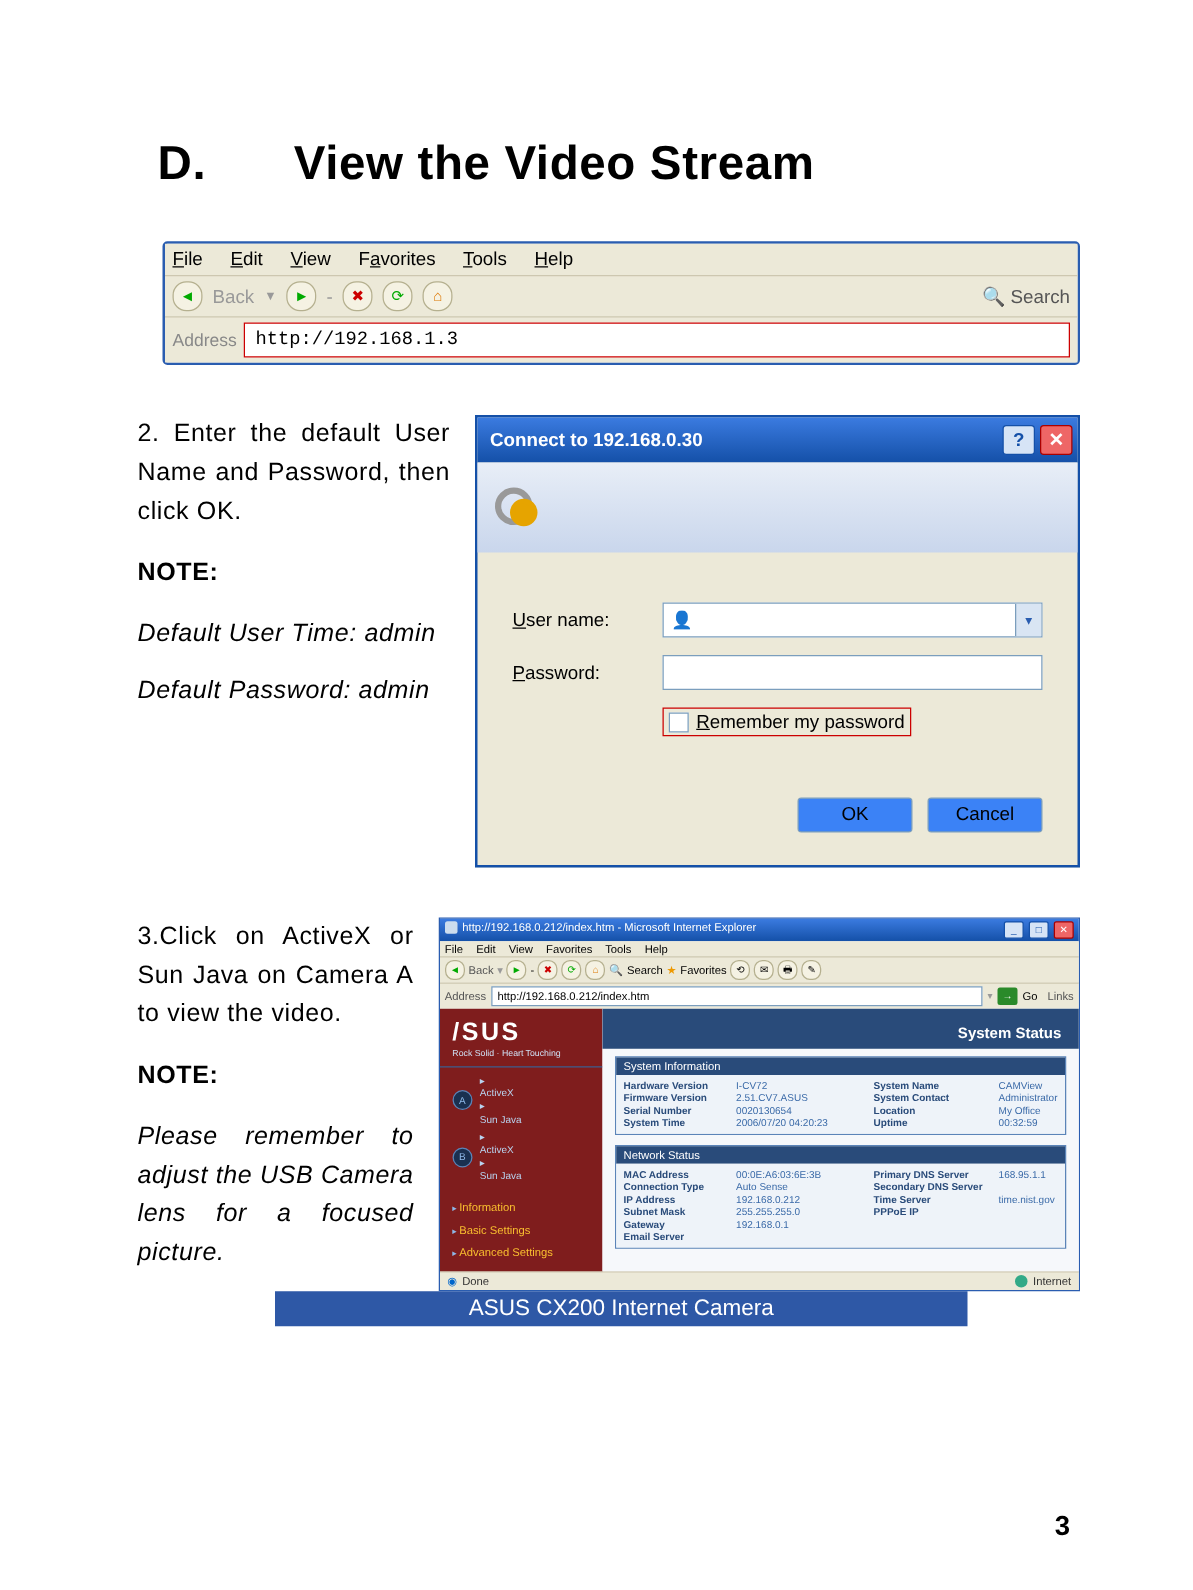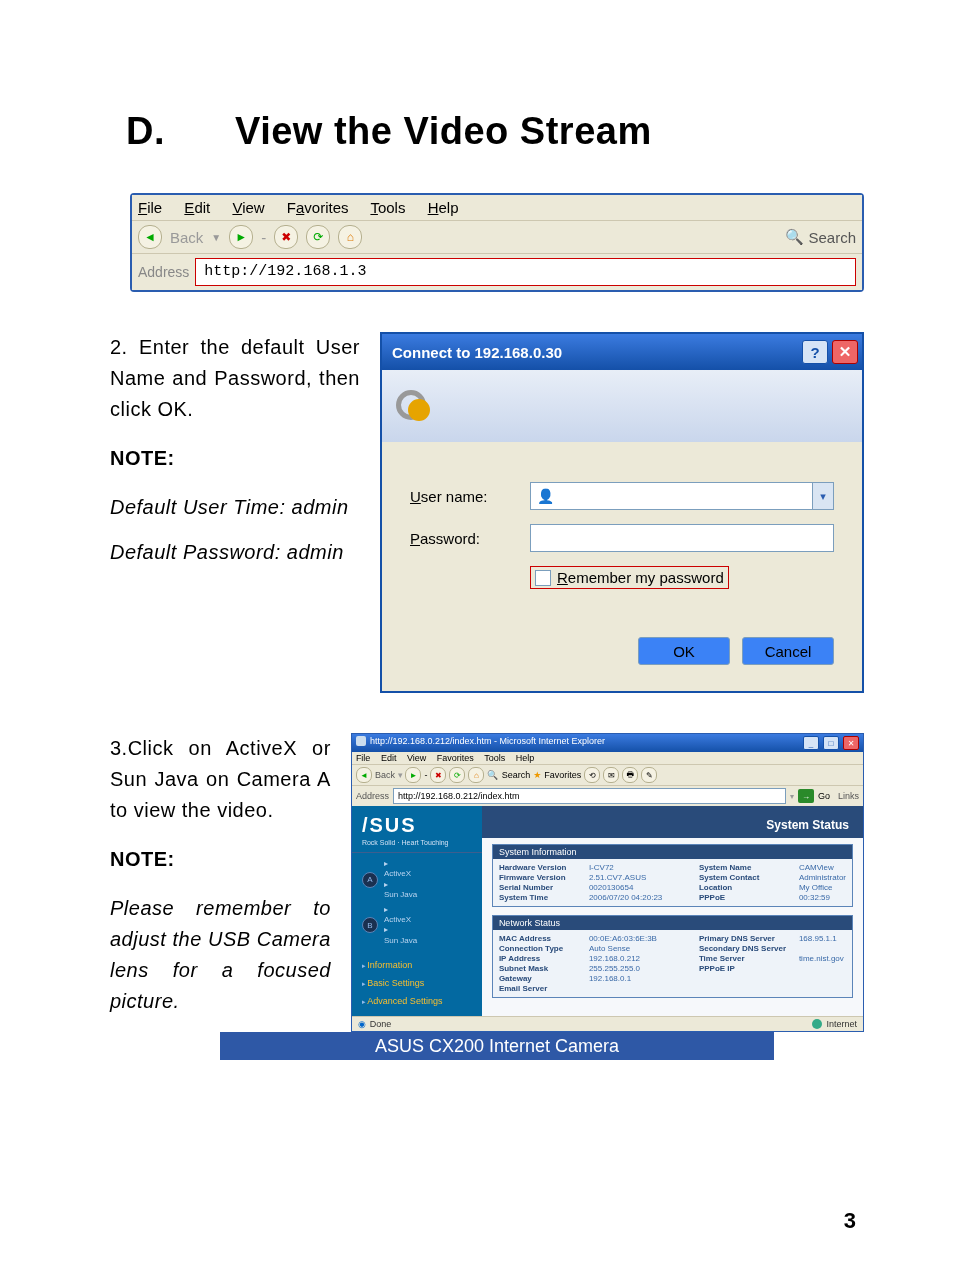--- a/index.html
+++ b/index.html
@@ -55,21 +55,21 @@
   .cam-title .wb{width:14px;height:12px;background:#d6e4f6;border:1px solid #1450a8;color:#1450a8;display:flex;align-items:center;justify-content:center;font-size:8px;border-radius:2px}
   .cam-title .wb.close{background:#e66;border-color:#a00;color:#fff}
   .cam-menu{background:#ece9d8;padding:1px 4px}
   .cam-menu span{margin-right:8px}
   .cam-tool{background:#ece9d8;padding:2px 4px;display:flex;align-items:center;gap:3px;border-top:1px solid #cdc7b0}
   .mini{width:14px;height:14px;border:1px solid #b5b08f;border-radius:7px;display:inline-flex;align-items:center;justify-content:center;font-size:8px;background:#f5f2e3}
   .cam-addr{background:#ece9d8;padding:2px 4px;display:flex;align-items:center;gap:4px;border-top:1px solid #cdc7b0}
   .cam-addr-input{flex:1;border:1px solid #7b9ebd;background:#fff;padding:0 4px;height:14px;line-height:14px;font-size:9px}
   .cam-go{width:16px;height:14px;background:#2a8a2a;color:#fff;display:flex;align-items:center;justify-content:center;border-radius:2px;font-size:8px}
   .cam-body{display:flex;min-height:180px}
-  .cam-side{width:130px;background:#0369a1;color:#fff;padding:6px 0;font-size:9px}
+  .cam-side{width:130px;background:#7f1d1d;color:#fff;padding:6px 0;font-size:9px}
   .asus-logo{font-family:Arial;font-weight:bold;font-size:20px;letter-spacing:2px;padding:2px 10px;color:#fff}
   .asus-tag{font-size:7px;padding:0 10px 6px;color:#cfe0f4;border-bottom:1px solid #3e5e8e}
   .cam-nav{padding:6px 10px}
   .cam-cam{display:flex;align-items:center;gap:6px;margin-bottom:4px}
   .cam-dot{width:14px;height:14px;border-radius:50%;background:#1a3050;border:1px solid #5b84b8;display:flex;align-items:center;justify-content:center;font-size:8px;color:#8fb8e8}
   .cam-links{font-size:8px;color:#b9d4f0}
   .cam-links span{display:block;line-height:1.3}
   .cam-navitem{padding:4px 10px;color:#fabf2f;font-size:9px}
   .cam-navitem::before{content:"▸ ";font-size:7px;color:#8fb8e8}
   .cam-main{flex:1;background:#f6f8fb;display:flex;flex-direction:column}
@@ -267,21 +267,21 @@
                   <span class="k">Firmware Version</span>
                   <span class="v">2.51.CV7.ASUS</span>
                   <span class="k">System Contact</span>
                   <span class="v">Administrator</span>
                   <span class="k">Serial Number</span>
                   <span class="v">0020130654</span>
                   <span class="k">Location</span>
                   <span class="v">My Office</span>
                   <span class="k">System Time</span>
                   <span class="v">2006/07/20 04:20:23</span>
-                  <span class="k">PPPoE</span>
+                  <span class="k">Uptime</span>
                   <span class="v">00:32:59</span>
                 </div>
             </div>
             <div class="panel">
               <div class="panel-h">Network Status</div>
               <div class="panel-b" id="netstat-body">
                   <span class="k">MAC Address</span>
                   <span class="v">00:0E:A6:03:6E:3B</span>
                   <span class="k">Primary DNS Server</span>
                   <span class="v">168.95.1.1</span>

